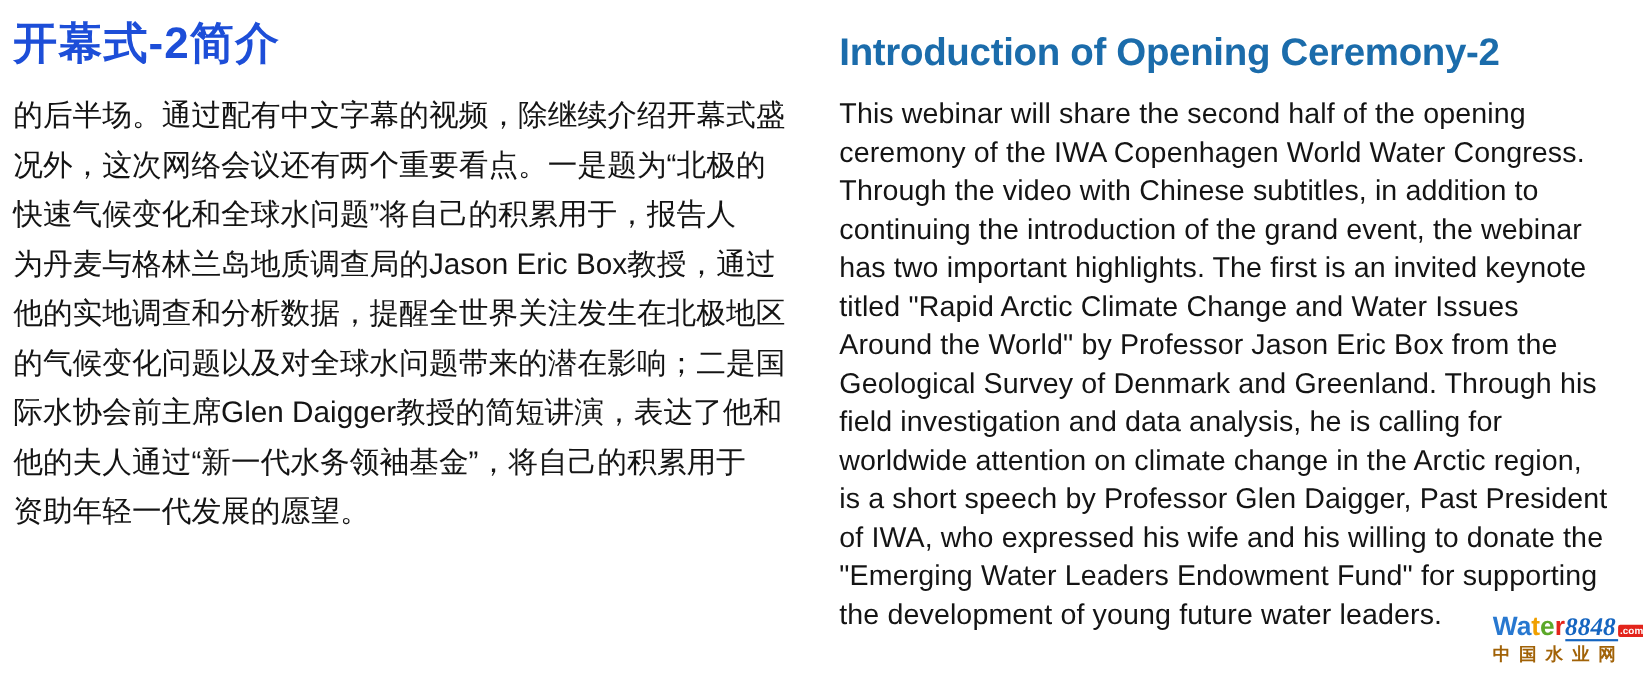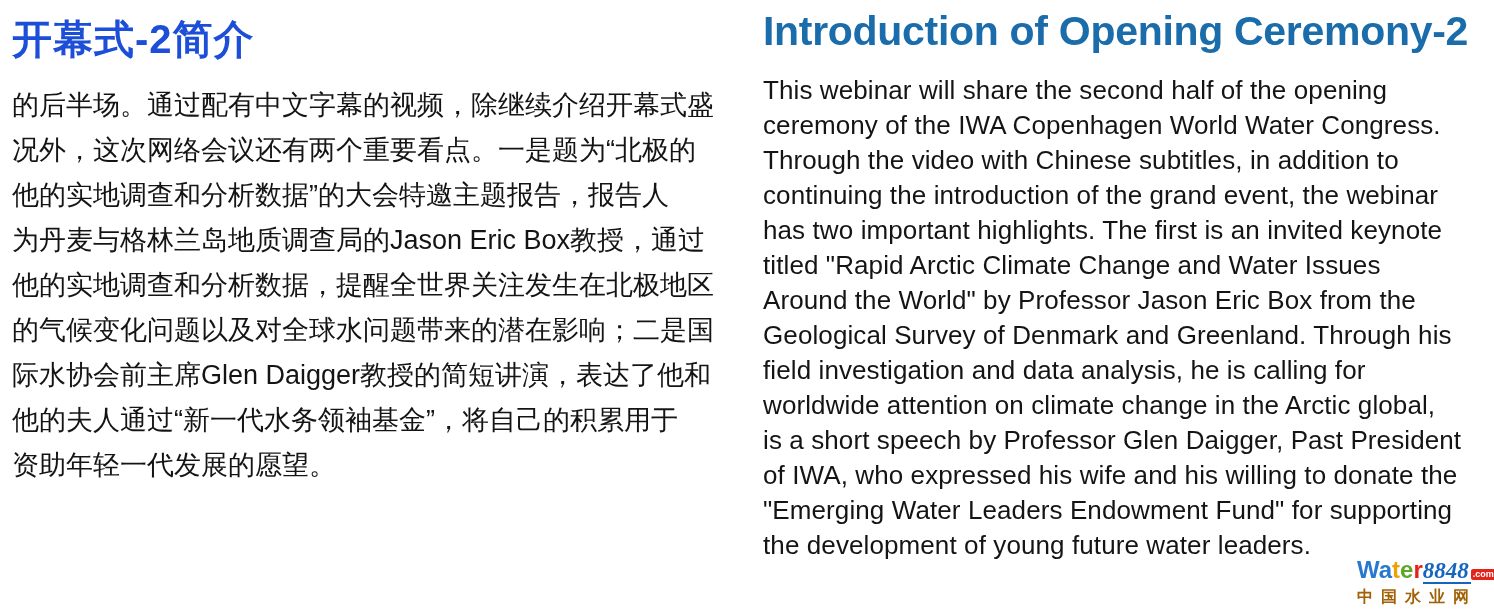--- a/index.html
+++ b/index.html
@@ -19,22 +19,22 @@
     font-weight: bold;
     color: #1b6cab;
     white-space: nowrap;
   }
   .heading-zh {
     margin-top: 12px;
     font-size: 40px;
     letter-spacing: 1px;
   }
   .heading-en {
-    margin-top: 8px;
-    font-size: 41px;
+    margin-top: 28px;
+    font-size: 35px;
     letter-spacing: -0.3px;
   }
 
   .body-text { color: #141414; }
   .body-zh {
     margin-top: 16px;
     font-size: 27px;
     line-height: 45px;
   }
   .body-en {
@@ -84,21 +84,21 @@
   }
 </style>
 </head>
 <body>
 
 <div class="col col-left">
   <div class="heading heading-zh" style="color: #1d4ed8;">开幕式-2简介</div>
   <div class="body-text body-zh">
     <div class="line">的后半场。通过配有中文字幕的视频，除继续介绍开幕式盛</div>
     <div class="line">况外，这次网络会议还有两个重要看点。一是题为“北极的</div>
-    <div class="line">他的实地调查和分析数据”的大会特邀主题报告，报告人</div>
+    <div class="line">快速气候变化和全球水问题”将自己的积累用于，报告人</div>
     <div class="line">为丹麦与格林兰岛地质调查局的Jason Eric Box教授，通过</div>
     <div class="line">他的实地调查和分析数据，提醒全世界关注发生在北极地区</div>
     <div class="line">的气候变化问题以及对全球水问题带来的潜在影响；二是国</div>
     <div class="line">际水协会前主席Glen Daigger教授的简短讲演，表达了他和</div>
     <div class="line">他的夫人通过“新一代水务领袖基金”，将自己的积累用于</div>
     <div class="line">资助年轻一代发展的愿望。</div>
   </div>
 </div>
 
 <div class="col col-right">
@@ -106,21 +106,21 @@
   <div class="body-text body-en">
     <div class="line">This webinar will share the second half of the opening</div>
     <div class="line">ceremony of the IWA Copenhagen World Water Congress.</div>
     <div class="line">Through the video with Chinese subtitles, in addition to</div>
     <div class="line">continuing the introduction of the grand event, the webinar</div>
     <div class="line">has two important highlights. The first is an invited keynote</div>
     <div class="line">titled "Rapid Arctic Climate Change and Water Issues</div>
     <div class="line">Around the World" by Professor Jason Eric Box from the</div>
     <div class="line">Geological Survey of Denmark and Greenland. Through his</div>
     <div class="line">field investigation and data analysis, he is calling for</div>
-    <div class="line">worldwide attention on climate change in the Arctic global,</div>
+    <div class="line">worldwide attention on climate change in the Arctic region,</div>
     <div class="line">is a short speech by Professor Glen Daigger, Past President</div>
     <div class="line">of IWA, who expressed his wife and his willing to donate the</div>
     <div class="line">"Emerging Water Leaders Endowment Fund" for supporting</div>
     <div class="line">the development of young future water leaders.</div>
   </div>
 </div>
 
 <div class="logo">
   <div class="logo-brand">
     <span class="seg" style="color: rgb(40, 120, 208);">Wa</span><span class="seg" style="color: rgb(240, 160, 0);">t</span><span class="seg" style="color: rgb(91, 168, 41);">e</span><span class="seg" style="color: rgb(227, 36, 27);">r</span><span class="seg logo-num" style="color: rgb(21, 101, 192);">8848</span><span class="logo-dotcom" style="color: rgb(255, 255, 255); background: rgb(227, 36, 27);">.com</span>

